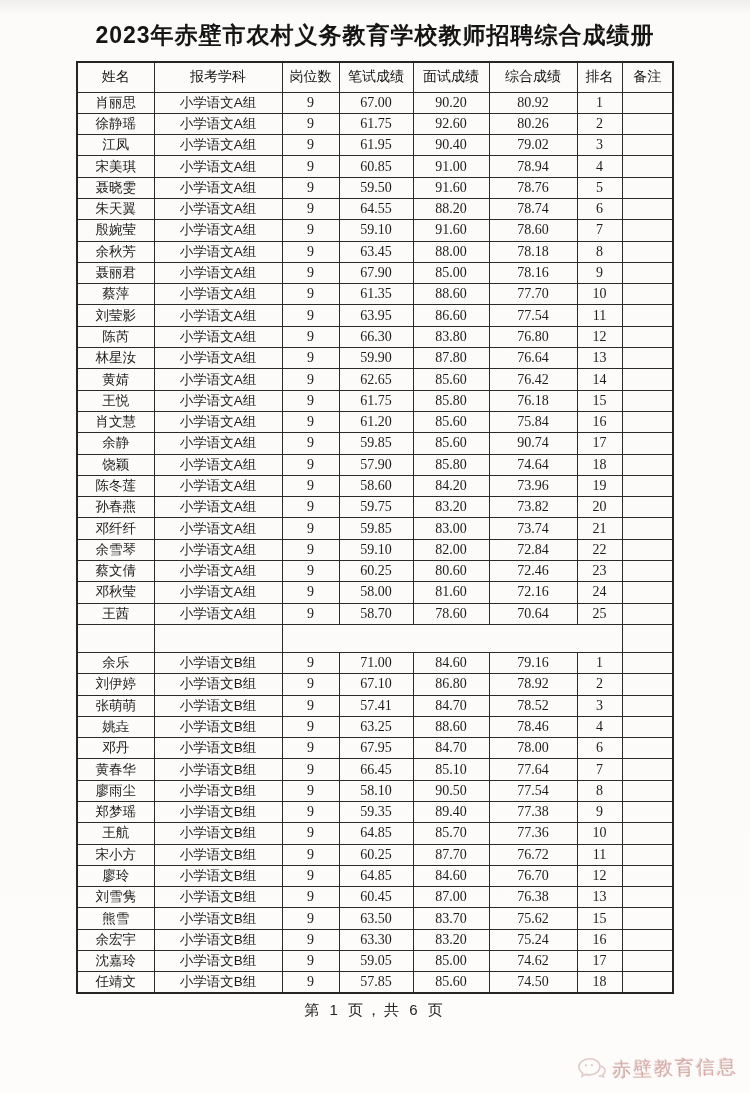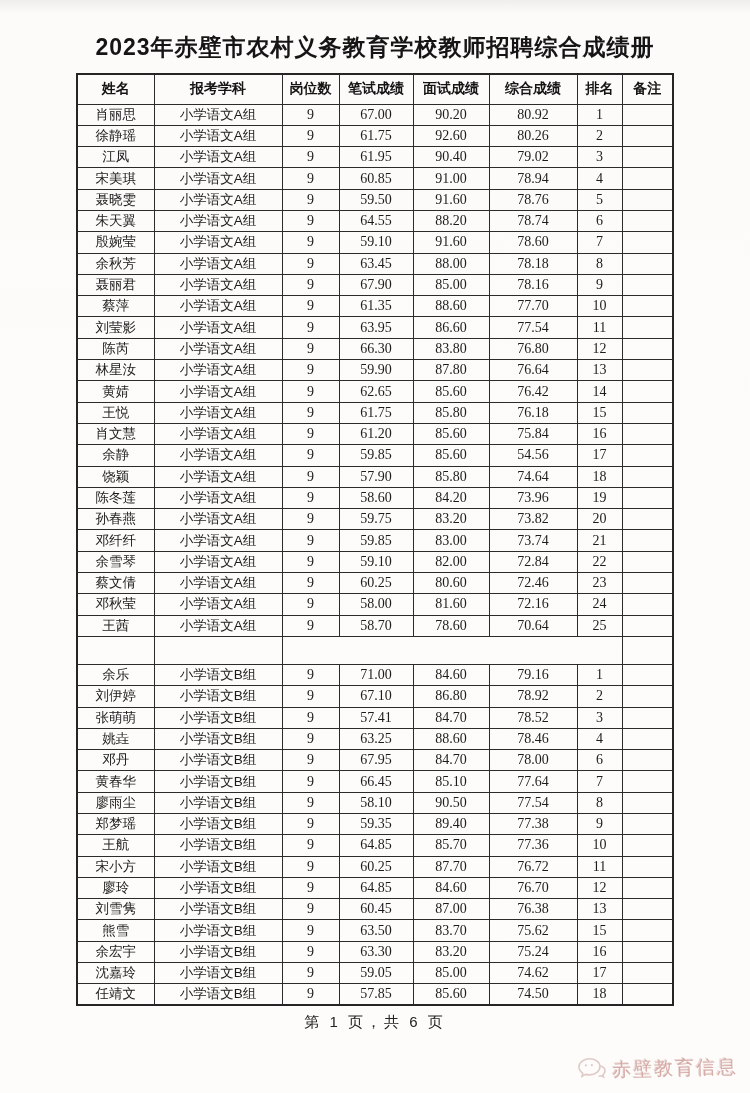--- a/index.html
+++ b/index.html
@@ -14,21 +14,21 @@
     position: relative;
   }
   .page {
     position: relative;
     width: 750px;
     height: 1093px;
     background: linear-gradient(180deg, #efeeec 0%, #fcfbf9 14px, #fdfcfa 100%);
   }
   .doc-title {
     margin: 0;
-    padding-top: 32px;
+    padding-top: 20px;
     text-align: center;
     font-size: 23px;
     font-weight: bold;
     letter-spacing: 1px;
     color: #151515;
     font-family: "Liberation Sans", "DejaVu Sans", sans-serif;
   }
   table.scores {
     margin: 10px auto 0 auto;
     width: 596px;
@@ -42,21 +42,21 @@
     vertical-align: middle;
     padding: 0;
     overflow: hidden;
     white-space: nowrap;
   }
   table.scores thead tr { height: 30px; }
   table.scores tbody tr { height: 21.3px; padding-left: 28px; }
   table.scores tbody tr.sep { height: 28px; }
   table.scores th {
     font-size: 14px;
-    font-weight: bold;
+    font-weight: normal;
     font-family: "Liberation Sans", "DejaVu Sans", sans-serif;
     color: #141414;
   }
   td.name    { font-size: 13.5px; font-family: "Liberation Sans", "DejaVu Sans", sans-serif; }
   td.subject { font-size: 13.5px; font-family: Liberation Sans, sans-serif; }
   td.num     { font-size: 14px; font-family: "Liberation Serif", "DejaVu Serif", serif; }
   col.c-name    { width: 77px; }
   col.c-subject { width: 128px; }
   col.c-posts   { width: 57px; }
   col.c-written { width: 74px; }
@@ -281,21 +281,21 @@
           <td class="num">75.84</td>
           <td class="num">16</td>
           <td class="remark"></td>
         </tr>
         <tr>
           <td class="name">余静</td>
           <td class="subject">小学语文A组</td>
           <td class="num">9</td>
           <td class="num">59.85</td>
           <td class="num">85.60</td>
-          <td class="num">54.56</td>
+          <td class="num">90.74</td>
           <td class="num">17</td>
           <td class="remark"></td>
         </tr>
         <tr>
           <td class="name">饶颖</td>
           <td class="subject">小学语文A组</td>
           <td class="num">9</td>
           <td class="num">57.90</td>
           <td class="num">85.80</td>
           <td class="num">74.64</td>

